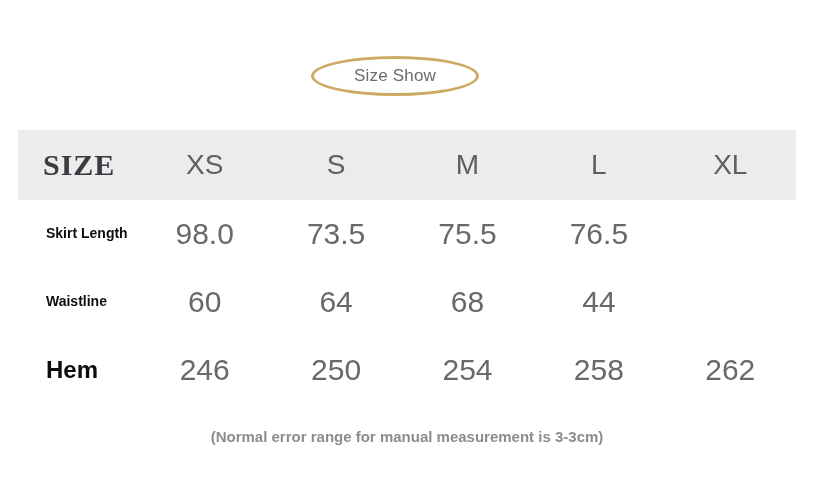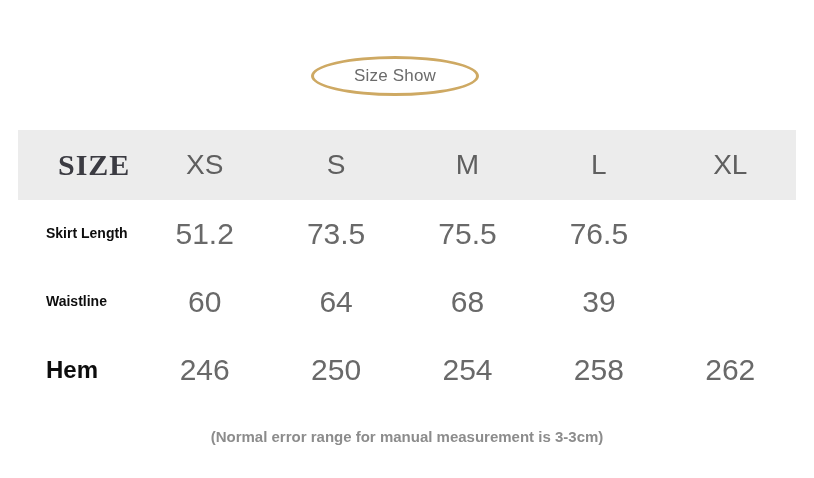--- a/index.html
+++ b/index.html
@@ -46,21 +46,21 @@
   }
   .thead {
     height: 70px;
     background: #ececec;
   }
   .tbody-row { height: 68px; }
 
   .cell { text-align: center; }
   .label-cell {
     text-align: left;
-    padding-left: 40px;
+    padding-left: 25px;
   }
   .size-head {
     font-family: "Liberation Serif", "DejaVu Serif", serif;
     font-weight: bold;
     font-size: 30px;
     letter-spacing: 1px;
     color: #3b3b42;
   }
   .col-head {
     font-size: 28px;
@@ -110,32 +110,32 @@
       <div class="cell label-cell size-head">SIZE</div>
       <div class="cell col-head">XS</div>
       <div class="cell col-head">S</div>
       <div class="cell col-head">M</div>
       <div class="cell col-head">L</div>
       <div class="cell col-head">XL</div>
     </div>
 
     <div class="trow tbody-row">
       <div class="row-label">Skirt Length</div>
-      <div class="cell value-cell">51.2</div>
+      <div class="cell value-cell">98.0</div>
       <div class="cell value-cell">73.5</div>
       <div class="cell value-cell">75.5</div>
       <div class="cell value-cell">76.5</div>
     </div>
 
     <div class="trow tbody-row">
       <div class="row-label">Waistline</div>
       <div class="cell value-cell">60</div>
       <div class="cell value-cell">64</div>
       <div class="cell value-cell">68</div>
-      <div class="cell value-cell">39</div>
+      <div class="cell value-cell">44</div>
     </div>
 
     <div class="trow tbody-row">
       <div class="row-label big">Hem</div>
       <div class="cell value-cell">246</div>
       <div class="cell value-cell">250</div>
       <div class="cell value-cell">254</div>
       <div class="cell value-cell">258</div>
       <div class="cell value-cell">262</div>
     </div>

